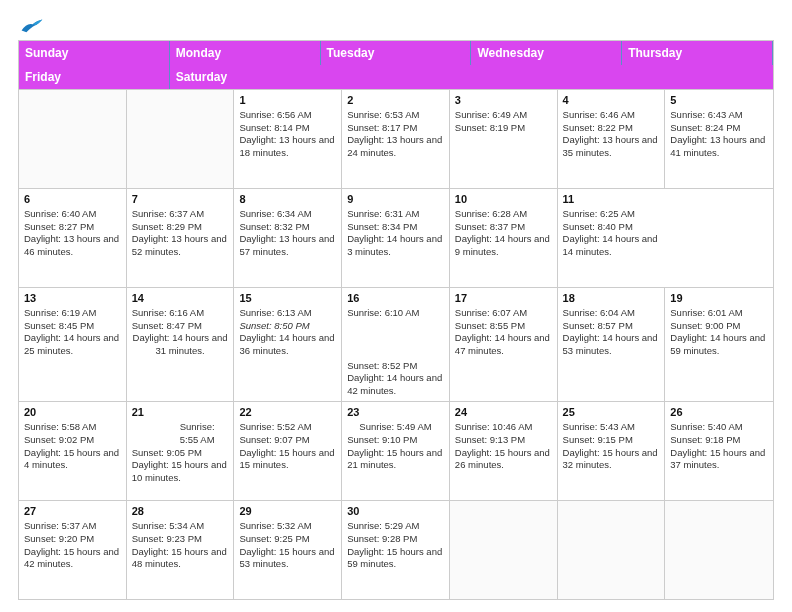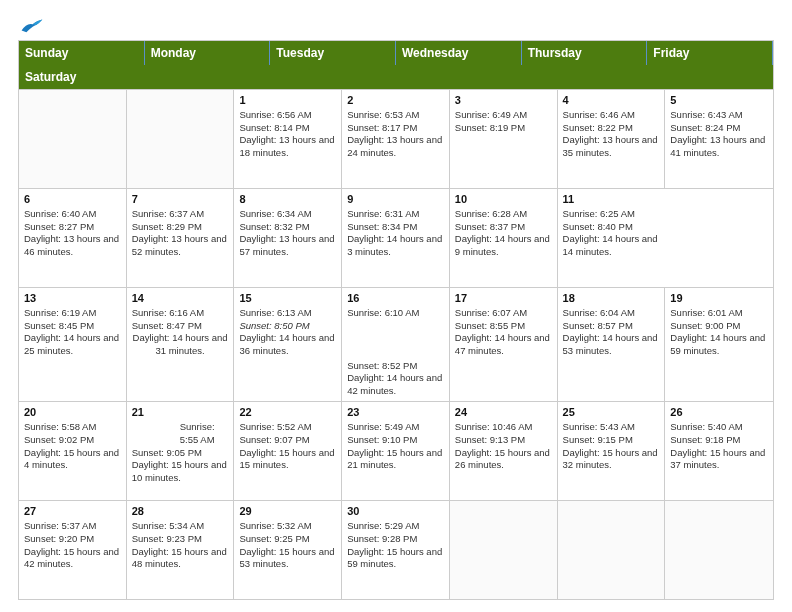--- a/index.html
+++ b/index.html
@@ -62,22 +62,22 @@
       margin-top: 2px;
     }
     .calendar {
       flex: 1;
       display: flex;
       flex-direction: column;
       border: 1px solid #ccc;
     }
     .cal-header {
       display: grid;
-      grid-template-columns: repeat(6, 1fr);
-      background: #4d7c0f;
+      grid-template-columns: repeat(5, 1fr);
+      background: #d946ef;
     }
     .cal-header-cell {
       color: #fff;
       font-size: 12px;
       font-weight: bold;
       padding: 5px 6px;
       border-right: 1px solid #5a90c8;
       text-align: left;
     }
     .cal-header-cell:last-child { border-right: none; }
@@ -271,21 +271,21 @@
             <span style="display: block;">Daylight: 15 hours and 10 minutes.</span>
           </div>
           <div class="cal-cell">
             <span class="day-num">22</span>
             <span style="display: block;">Sunrise: 5:52 AM</span>
             <span style="display: block;">Sunset: 9:07 PM</span>
             <span style="display: block;">Daylight: 15 hours and 15 minutes.</span>
           </div>
           <div class="cal-cell">
             <span class="day-num">23</span>
-            <span style="display: block;">Sunrise: 5:49 AM</span>
+            <span style="display: block; text-align: center;">Sunrise: 5:49 AM</span>
             <span style="display: block;">Sunset: 9:10 PM</span>
             <span style="display: block;">Daylight: 15 hours and 21 minutes.</span>
           </div>
           <div class="cal-cell">
             <span class="day-num">24</span>
             <span style="display: block;">Sunrise: 10:46 AM</span>
             <span style="display: block;">Sunset: 9:13 PM</span>
             <span style="display: block;">Daylight: 15 hours and 26 minutes.</span>
           </div>
           <div class="cal-cell">

